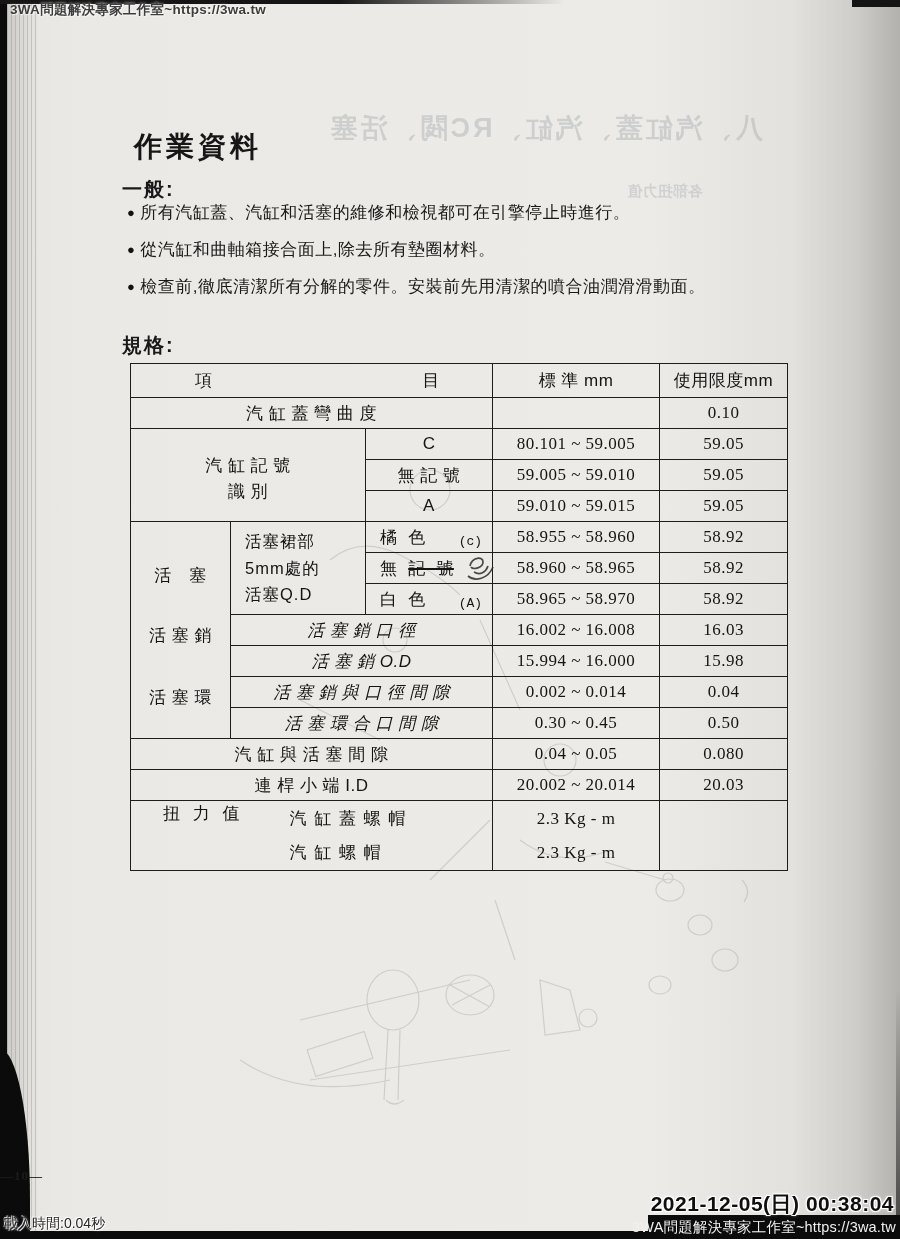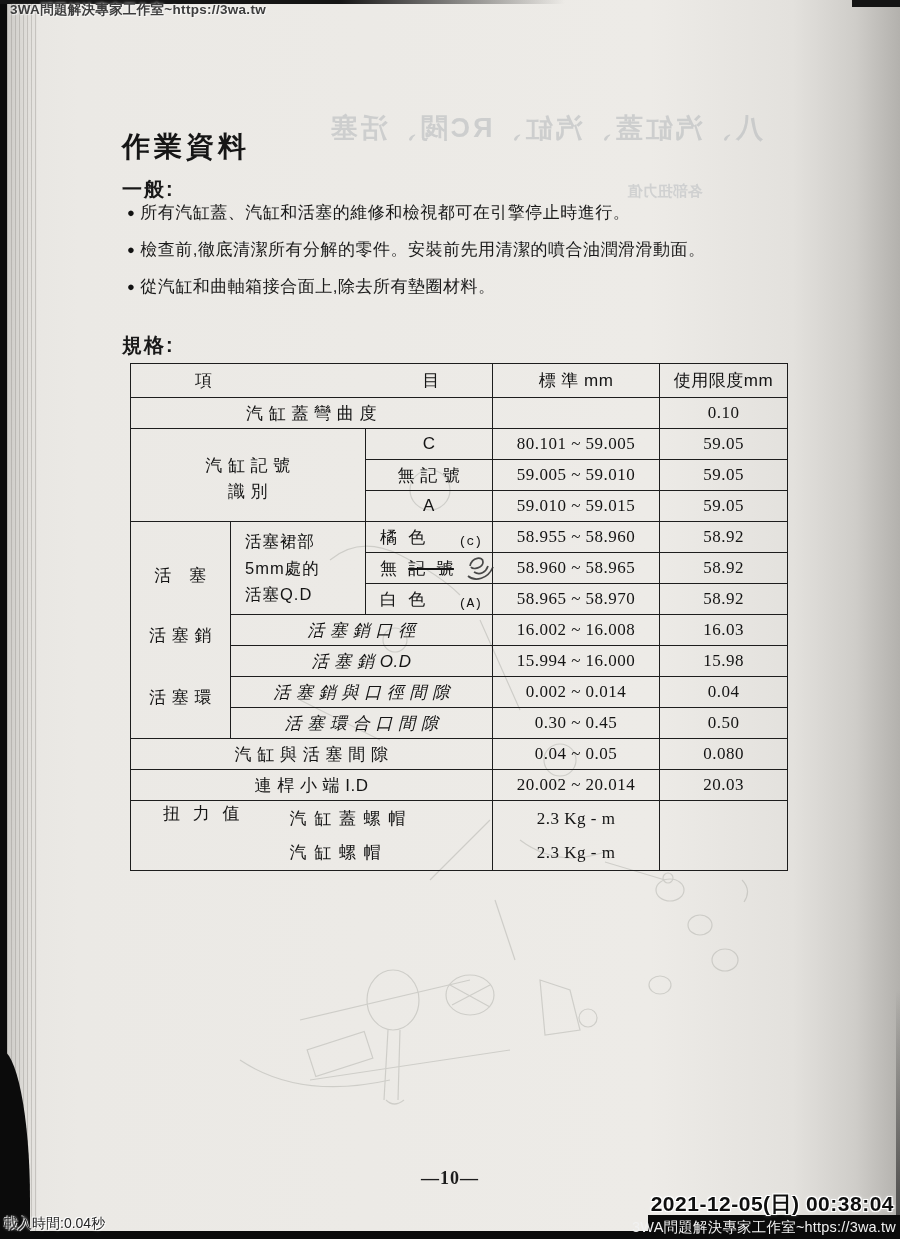--- a/index.html
+++ b/index.html
@@ -66,21 +66,21 @@
     font-size:27px;font-weight:bold;color:#b4b8bb;opacity:.55;letter-spacing:3px;white-space:nowrap;
   }
   .ghost-s{
     position:absolute;left:600px;top:182px;width:130px;text-align:center;
     transform:scaleX(-1);
     font-size:15px;font-weight:bold;color:#bec1c4;opacity:.6;white-space:nowrap;
   }
   .sketch{position:absolute;left:0;top:0;pointer-events:none;}
   
   .title{
-    position:absolute;left:122px;top:128px;
+    position:absolute;left:134px;top:128px;
     font-size:28px;font-weight:bold;color:#161616;letter-spacing:4px;
   }
   .h2{
     position:absolute;font-size:20px;font-weight:bold;color:#181818;letter-spacing:2px;
   }
   .h2.general{left:122px;top:176px;}
   .h2.specs{left:122px;top:332px;}
   .bullets{position:absolute;left:127px;top:201px;width:660px;}
   .bullet-line{font-size:17px;color:#1a1a1a;letter-spacing:.5px;margin-bottom:14px;white-space:nowrap;}
   .bullet-line .dot{font-size:13px;margin-right:5px;vertical-align:1px;color:#111;}
@@ -106,22 +106,22 @@
   .codecell{position:relative;}
   .code-in{display:flex;justify-content:space-between;align-items:flex-end;padding:0 10px 0 14px;font-family:Liberation Mono, monospace;}
   .code-mark{font-size:13px;letter-spacing:0;}
   .struck{text-decoration:line-through;text-decoration-thickness:1.5px;}
   .scribble{position:absolute;right:-6px;top:1px;}
   .torque-in{display:flex;align-items:flex-start;text-align:left;}
   .torque-lab{margin-left:32px;letter-spacing:4px;white-space:nowrap;}
   .torque-items{margin-left:46px;line-height:1.95;letter-spacing:1.5px;white-space:nowrap;}
   .torque-std{font-family:"Liberation Serif", serif;line-height:2.0;white-space:nowrap;}
   .pagenum{
-    position:absolute;left:0;right:0;top:1162px;text-align:center;
-    font-family:"Liberation Serif", serif;font-size:18px;font-weight:bold;color:#1c1c1c;letter-spacing:1px;margin-top:6px;
+    position:absolute;left:0;right:0;top:1162px;
+    font-family:"Liberation Serif", serif;font-size:13px;font-weight:bold;color:#1c1c1c;letter-spacing:1px;margin-top:6px;
   }
 </style>
 </head>
 <body>
 
 <div class="paper"></div>
 <div class="edge-stripes"></div>
 <div class="topline"></div>
 <div class="tr-blob"></div>
 <div class="right-dark-edge"></div>
@@ -157,22 +157,22 @@
 <div class="ghost-h">八、汽缸蓋、汽缸、RC閥、活塞</div>
 <div class="ghost-s">各部扭力值</div>
 
 <div class="wm-top">3WA問題解決專家工作室~https://3wa.tw</div>
 
 <div class="title">作業資料</div>
 <div class="h2 general">一般:</div>
 
 <div class="bullets">
   <div class="bullet-line"><span class="dot">●</span><span>所有汽缸蓋、汽缸和活塞的維修和檢視都可在引擎停止時進行。</span></div>
+  <div class="bullet-line"><span class="dot">●</span><span>從汽缸和曲軸箱接合面上,除去所有墊圈材料。</span></div>
   <div class="bullet-line"><span class="dot">●</span><span>檢查前,徹底清潔所有分解的零件。安裝前先用清潔的噴合油潤滑滑動面。</span></div>
-  <div class="bullet-line"><span class="dot">●</span><span>從汽缸和曲軸箱接合面上,除去所有墊圈材料。</span></div>
 </div>
 
 <div class="h2 specs">規格:</div>
 
 <div class="tablewrap">
 <table class="spec">
   <colgroup>
     <col style="width:100px">
         <col style="width:135px">
         <col style="width:127px">

